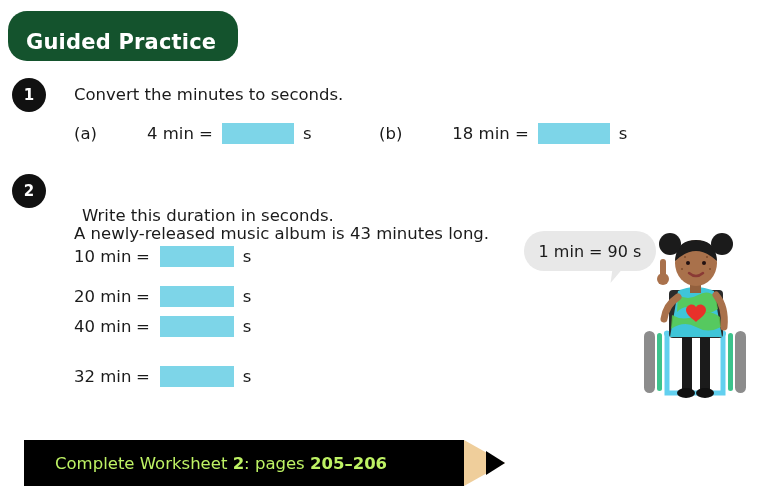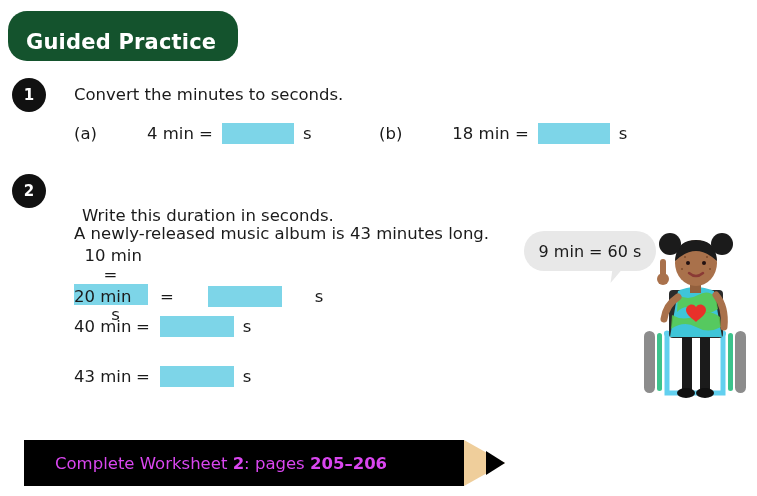--- a/index.html
+++ b/index.html
@@ -99,22 +99,22 @@
     width: 62px;
   }
   .conv-row .eq { margin-right: 10px; }
   .conv-row .blank-inline {
     display: inline-block;
     width: 74px;
     height: 21px;
     background: #7DD5E8;
     margin-right: 9px;
   }
-  #conv-0 { top: 246px; flex-direction: column; }
-  #conv-1 { top: 286px; gap: 24px; }
+  #conv-0 { top: 246px; }
+  #conv-1 { top: 286px; }
   #conv-2 { top: 316px; }
   #conv-3 { top: 366px; }
 
   
   #speech-bubble {
     position: absolute;
     left: 524px;
     top: 231px;
     width: 132px;
     height: 40px;
@@ -161,21 +161,21 @@
     position: absolute;
     left: 0;
     top: 0;
     width: 440px;
     height: 46px;
     background: #000000;
     display: flex;
     align-items: center;
   }
   #footer-body .footer-text {
-    color: #d946ef;
+    color: #bef264;
     font-size: 16.5px;
     margin-left: 31px;
     white-space: nowrap;
   }
   #footer-body .footer-text b { font-weight: bold; }
   #pencil-wood {
     position: absolute;
     left: 440px;
     top: 0;
     width: 0;
@@ -240,28 +240,28 @@
 </div>
 
 <div class="conv-row" id="conv-2">
   <span class="lhs">40 min</span>
   <span class="eq">=</span>
   <span class="blank-inline"></span>
   <span class="unit">s</span>
 </div>
 
 <div class="conv-row" id="conv-3">
-  <span class="lhs">43 min</span>
+  <span class="lhs">32 min</span>
   <span class="eq">=</span>
   <span class="blank-inline"></span>
   <span class="unit">s</span>
 </div>
 
 <div id="speech-bubble">
-  <span class="bubble-text">9 min = 60 s</span>
+  <span class="bubble-text">1 min = 90 s</span>
 </div>
 <div id="speech-tail"></div>
 
 <div id="character">
   <svg width="118" height="175" viewBox="0 0 118 175" xmlns="http://www.w3.org/2000/svg">
 
     <rect x="8" y="98" width="11" height="62" rx="5.5" fill="#8C8C8C"></rect>
     <rect x="99" y="98" width="11" height="62" rx="5.5" fill="#8C8C8C"></rect>
     <rect x="21" y="100" width="5" height="58" rx="2.5" fill="#3CC38C"></rect>
     <rect x="92" y="100" width="5" height="58" rx="2.5" fill="#3CC38C"></rect>

